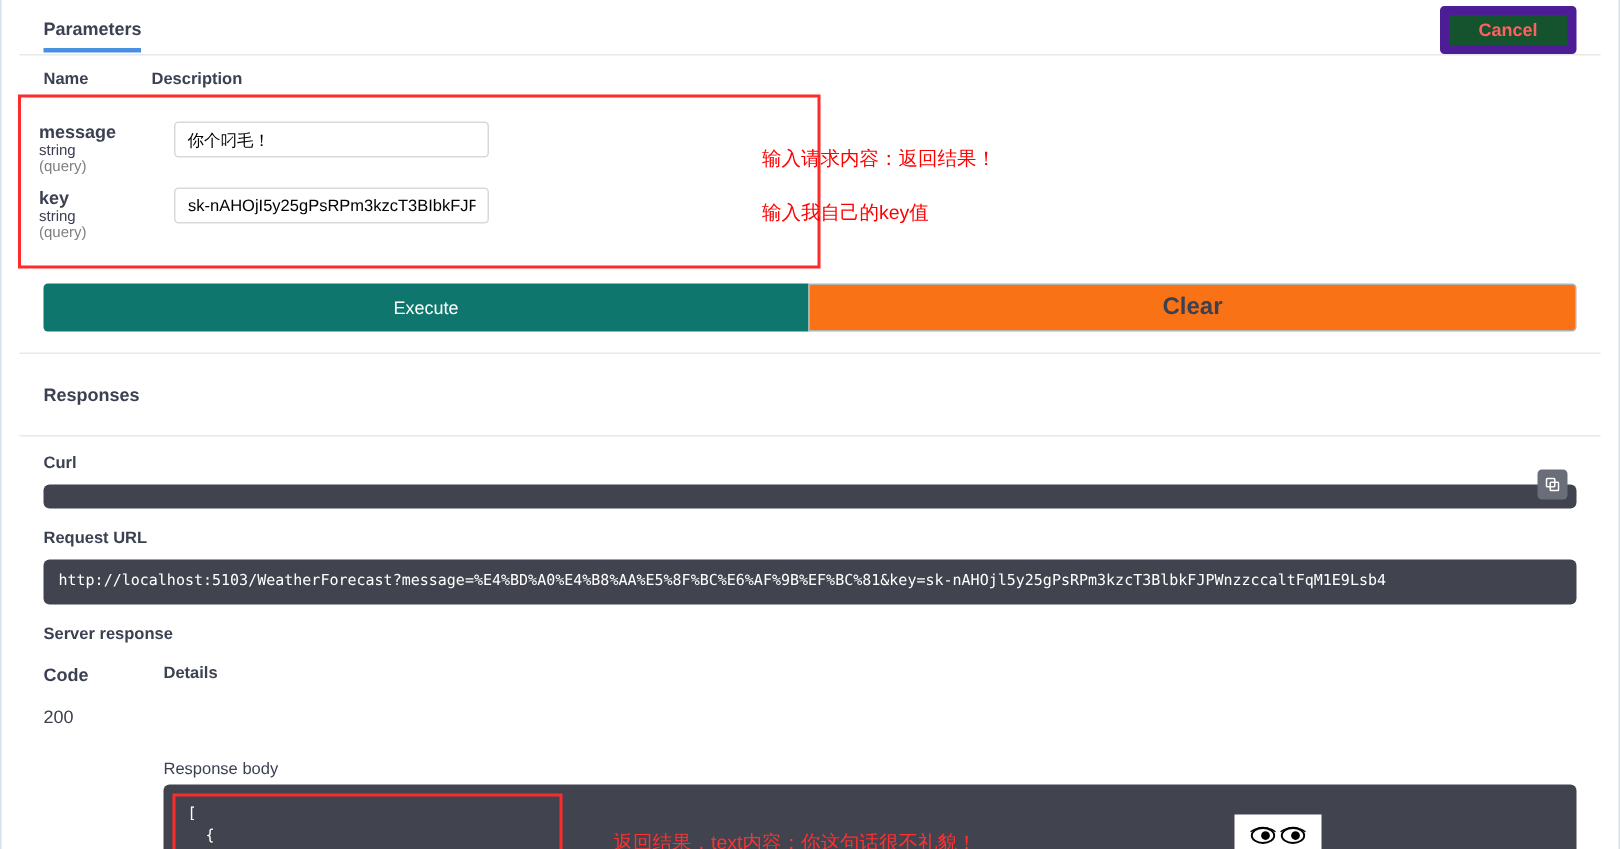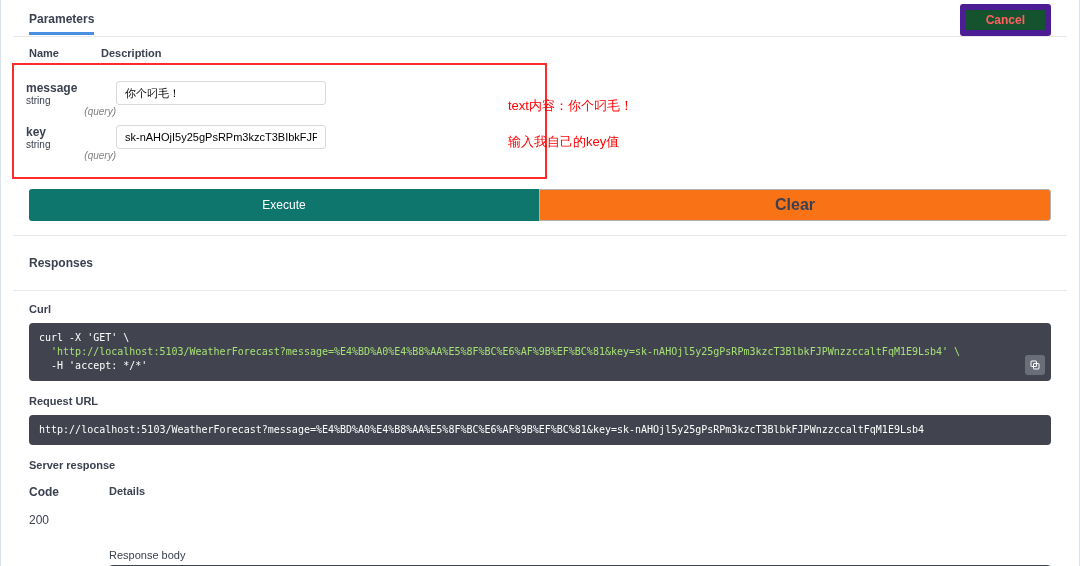--- a/index.html
+++ b/index.html
@@ -10,21 +10,21 @@
     .tab-wrap { display: flex; align-items: center; justify-content: space-between; }
     .params-label { color: #3b4151; font-weight: 700; font-size: 12px; padding: 6px 0; border-bottom: 3px solid #4990e2; display: inline-block; }
     .cancel-btn { background: #14532d; color: #ff6060; border: 6px solid #4c1d95; border-radius: 3px; padding: 3px 20px; font-size: 12px; font-weight: 700; cursor: pointer; }
     .table-head { display: flex; padding: 4px 16px; font-size: 11px; color: #3b4151; font-weight: 700; }
     .th-name { width: 72px; }
     .red-box { border: 2px solid #ff2b2b; padding: 8px 12px; margin-left: -1px; margin-right: 520px; }
     .param-row { display: flex; align-items: flex-start; margin: 8px 0; }
     .param-meta { width: 90px; }
     .param-name { font-weight: 700; font-size: 12px; }
     .param-type { font-size: 10px; color: #3b4151; }
-    .param-in { font-size: 10px; font-style: italic; color: #808080; text-align: right; }
+    .param-in { font-size: 10px; color: #808080; }
     .param-input { padding: 5px 8px; font-size: 11px; border: 1px solid #d9d9d9; border-radius: 3px; width: 210px; background: #fff; }
     .annotations { position: absolute; left: 505px; top: 88px; color: #ff0000; font-size: 13px; line-height: 2.8; }
     .buttons-row { display: flex; gap: 0; margin: 10px 16px 14px 16px; }
     .execute-btn { flex: 1; background: #0f766e; color: #fff; border: none; padding: 6px; font-size: 12px; font-weight: 400; cursor: pointer; border-radius: 3px 0 0 3px; }
     .clear-btn { flex: 1; background: #f97316; color: #3b4151; border: 1px solid #b2b2b2; padding: 6px; font-size: 16px; font-weight: 700; cursor: pointer; border-radius: 0 3px 3px 0; }
     .section-h { font-weight: 700; font-size: 12px; padding: 20px 16px; border-top: 1px solid #e8e8e8; border-bottom: 1px solid #e8e8e8; margin: 0 0 8px 0; }
     .small-h { font-size: 11px; font-weight: 600; padding: 4px 16px; color: #3b4151; }
     .code-block { background: #41444e; color: #fff; margin: 4px 16px 10px 16px; padding: 8px 10px; border-radius: 4px; font-family: Consolas, monospace; font-size: 10px; line-height: 1.4; position: relative; word-break: break-all; }
     .curl-cmd { white-space: pre; }
     .c-white { color: #fff; }
@@ -71,35 +71,32 @@
         <div class="param-meta">
           <div class="param-name">key</div>
           <div class="param-type">string</div>
           <div class="param-in">(query)</div>
         </div>
         <input class="param-input" value="sk-nAHOjI5y25gPsRPm3kzcT3BIbkFJPWnz" style="">
       </div>
     </div>
 
     <div class="annotations">
-      <div>text内容：你个叼毛！</div>
+      <div>输入请求内容：返回结果！</div>
       <div>输入我自己的key值</div>
     </div>
 
     <div class="buttons-row">
       <button class="execute-btn">Execute</button>
       <button class="clear-btn">Clear</button>
     </div>
 
     <div class="section-h">Responses</div>
     <div class="small-h">Curl</div>
     <div class="code-block">
-      <div class="curl-cmd"><span class="c-white">curl -X 'GET' \</span>
-<span class="c-green">  'http://localhost:5103/WeatherForecast?message=%E4%BD%A0%E4%B8%AA%E5%8F%BC%E6%AF%9B%EF%BC%81&amp;key=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' \</span>
-<span class="c-white">  -H 'accept: */*'</span></div>
       <div class="copy-btn">
         <svg width="12" height="12" viewBox="0 0 24 24" fill="none" stroke="#fff" stroke-width="2">
             <rect x="9" y="9" width="11" height="11" rx="1"></rect>
             <rect x="4" y="4" width="11" height="11" rx="1"></rect>
           </svg>
       </div>
     </div>
 
     <div class="small-h">Request URL</div>
     <div class="code-block">

